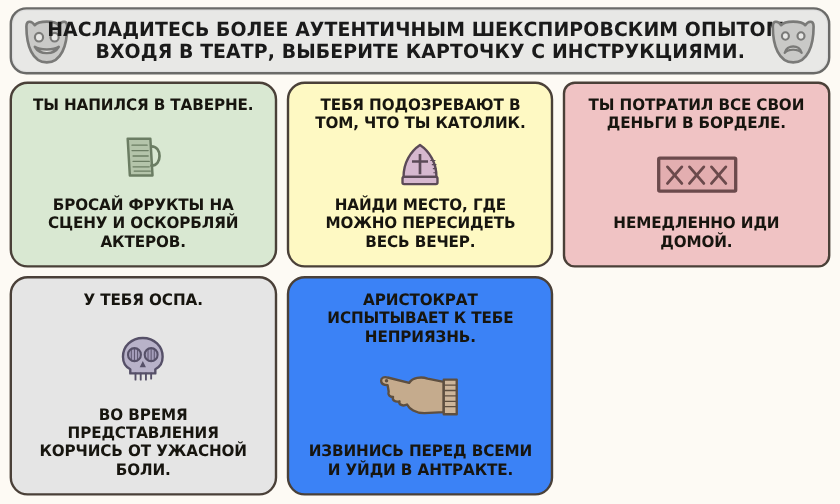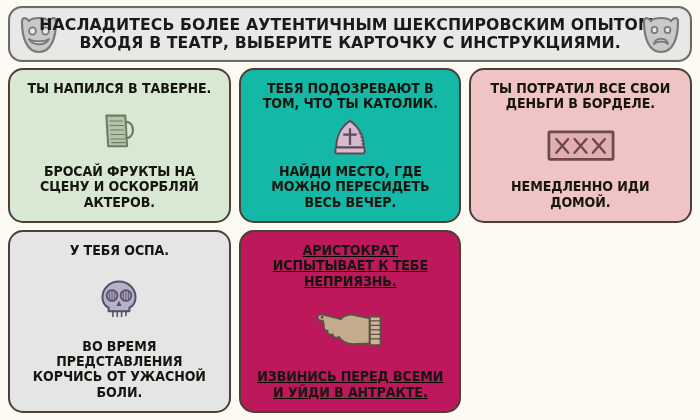--- a/index.html
+++ b/index.html
@@ -104,24 +104,24 @@
     flex: 1 1 auto;
     display: flex;
     align-items: center;
     justify-content: center;
     width: 100%;
   }
 
   
   .c-green  { background: #d9e8d2; }
   .c-cream  { background: #f0e5bd; }
-  .c-pink1  { background: #14b8a6; align-items: flex-end; }
-  .c-pink2  { background: #f0c3c4; }
+  .c-pink1  { background: #fef9c3; align-items: flex-end; }
+  .c-pink2  { background: #f0c3c4; border-radius: 10px; }
   .c-lilac  { background: #e5e5e5; }
-  .c-tan    { background: #be185d; text-decoration: underline; }
+  .c-tan    { background: #3b82f6; }
 </style>
 </head>
 <body>
 
 <div id="sheet">
 
   <div class="banner">
 
     <span class="mask left">
       <svg viewBox="0 0 42 44" width="42" height="44">

